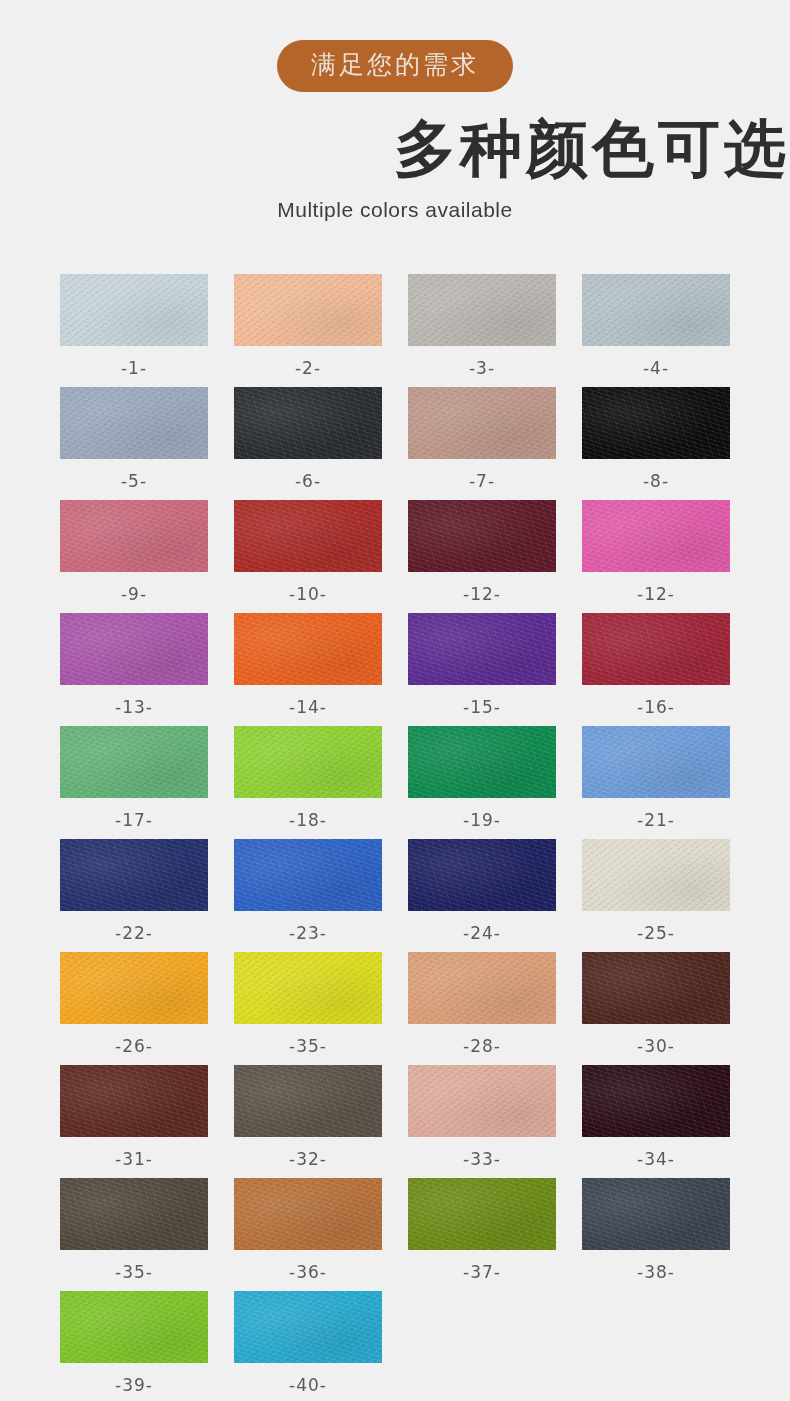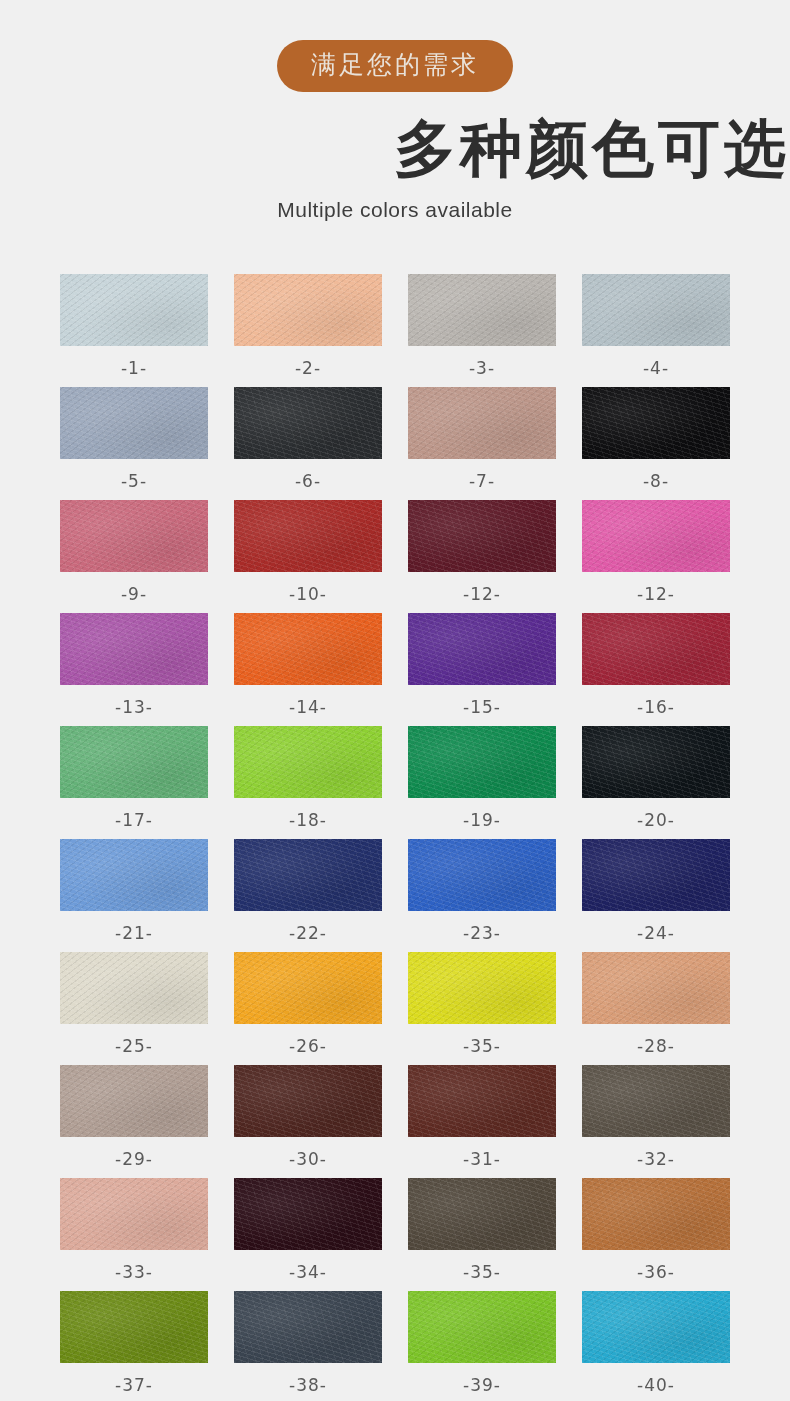--- a/index.html
+++ b/index.html
@@ -194,24 +194,20 @@
       </div>
       <div class="cell">
         <div class="swatch" style="background-color: rgb(142, 208, 51);"></div>
         <div class="label">-18-</div>
       </div>
       <div class="cell">
         <div class="swatch" style="background-color: rgb(14, 138, 78);"></div>
         <div class="label">-19-</div>
       </div>
       <div class="cell">
-        <div class="swatch" style="background-color: rgb(14, 20, 24);"></div>
-        <div class="label">-20-</div>
-      </div>
-      <div class="cell">
         <div class="swatch" style="background-color: rgb(109, 155, 216);"></div>
         <div class="label">-21-</div>
       </div>
       <div class="cell">
         <div class="swatch" style="background-color: rgb(35, 48, 107);"></div>
         <div class="label">-22-</div>
       </div>
       <div class="cell">
         <div class="swatch" style="background-color: rgb(45, 97, 196);"></div>
         <div class="label">-23-</div>
@@ -230,24 +226,20 @@
       </div>
       <div class="cell">
         <div class="swatch" style="background-color: rgb(219, 219, 30);"></div>
         <div class="label">-35-</div>
       </div>
       <div class="cell">
         <div class="swatch" style="background-color: rgb(217, 157, 119);"></div>
         <div class="label">-28-</div>
       </div>
       <div class="cell">
-        <div class="swatch" style="background-color: rgb(176, 158, 148);"></div>
-        <div class="label">-29-</div>
-      </div>
-      <div class="cell">
         <div class="swatch" style="background-color: rgb(79, 38, 32);"></div>
         <div class="label">-30-</div>
       </div>
       <div class="cell">
         <div class="swatch" style="background-color: rgb(94, 42, 34);"></div>
         <div class="label">-31-</div>
       </div>
       <div class="cell">
         <div class="swatch" style="background-color: rgb(90, 82, 71);"></div>
         <div class="label">-32-</div>

